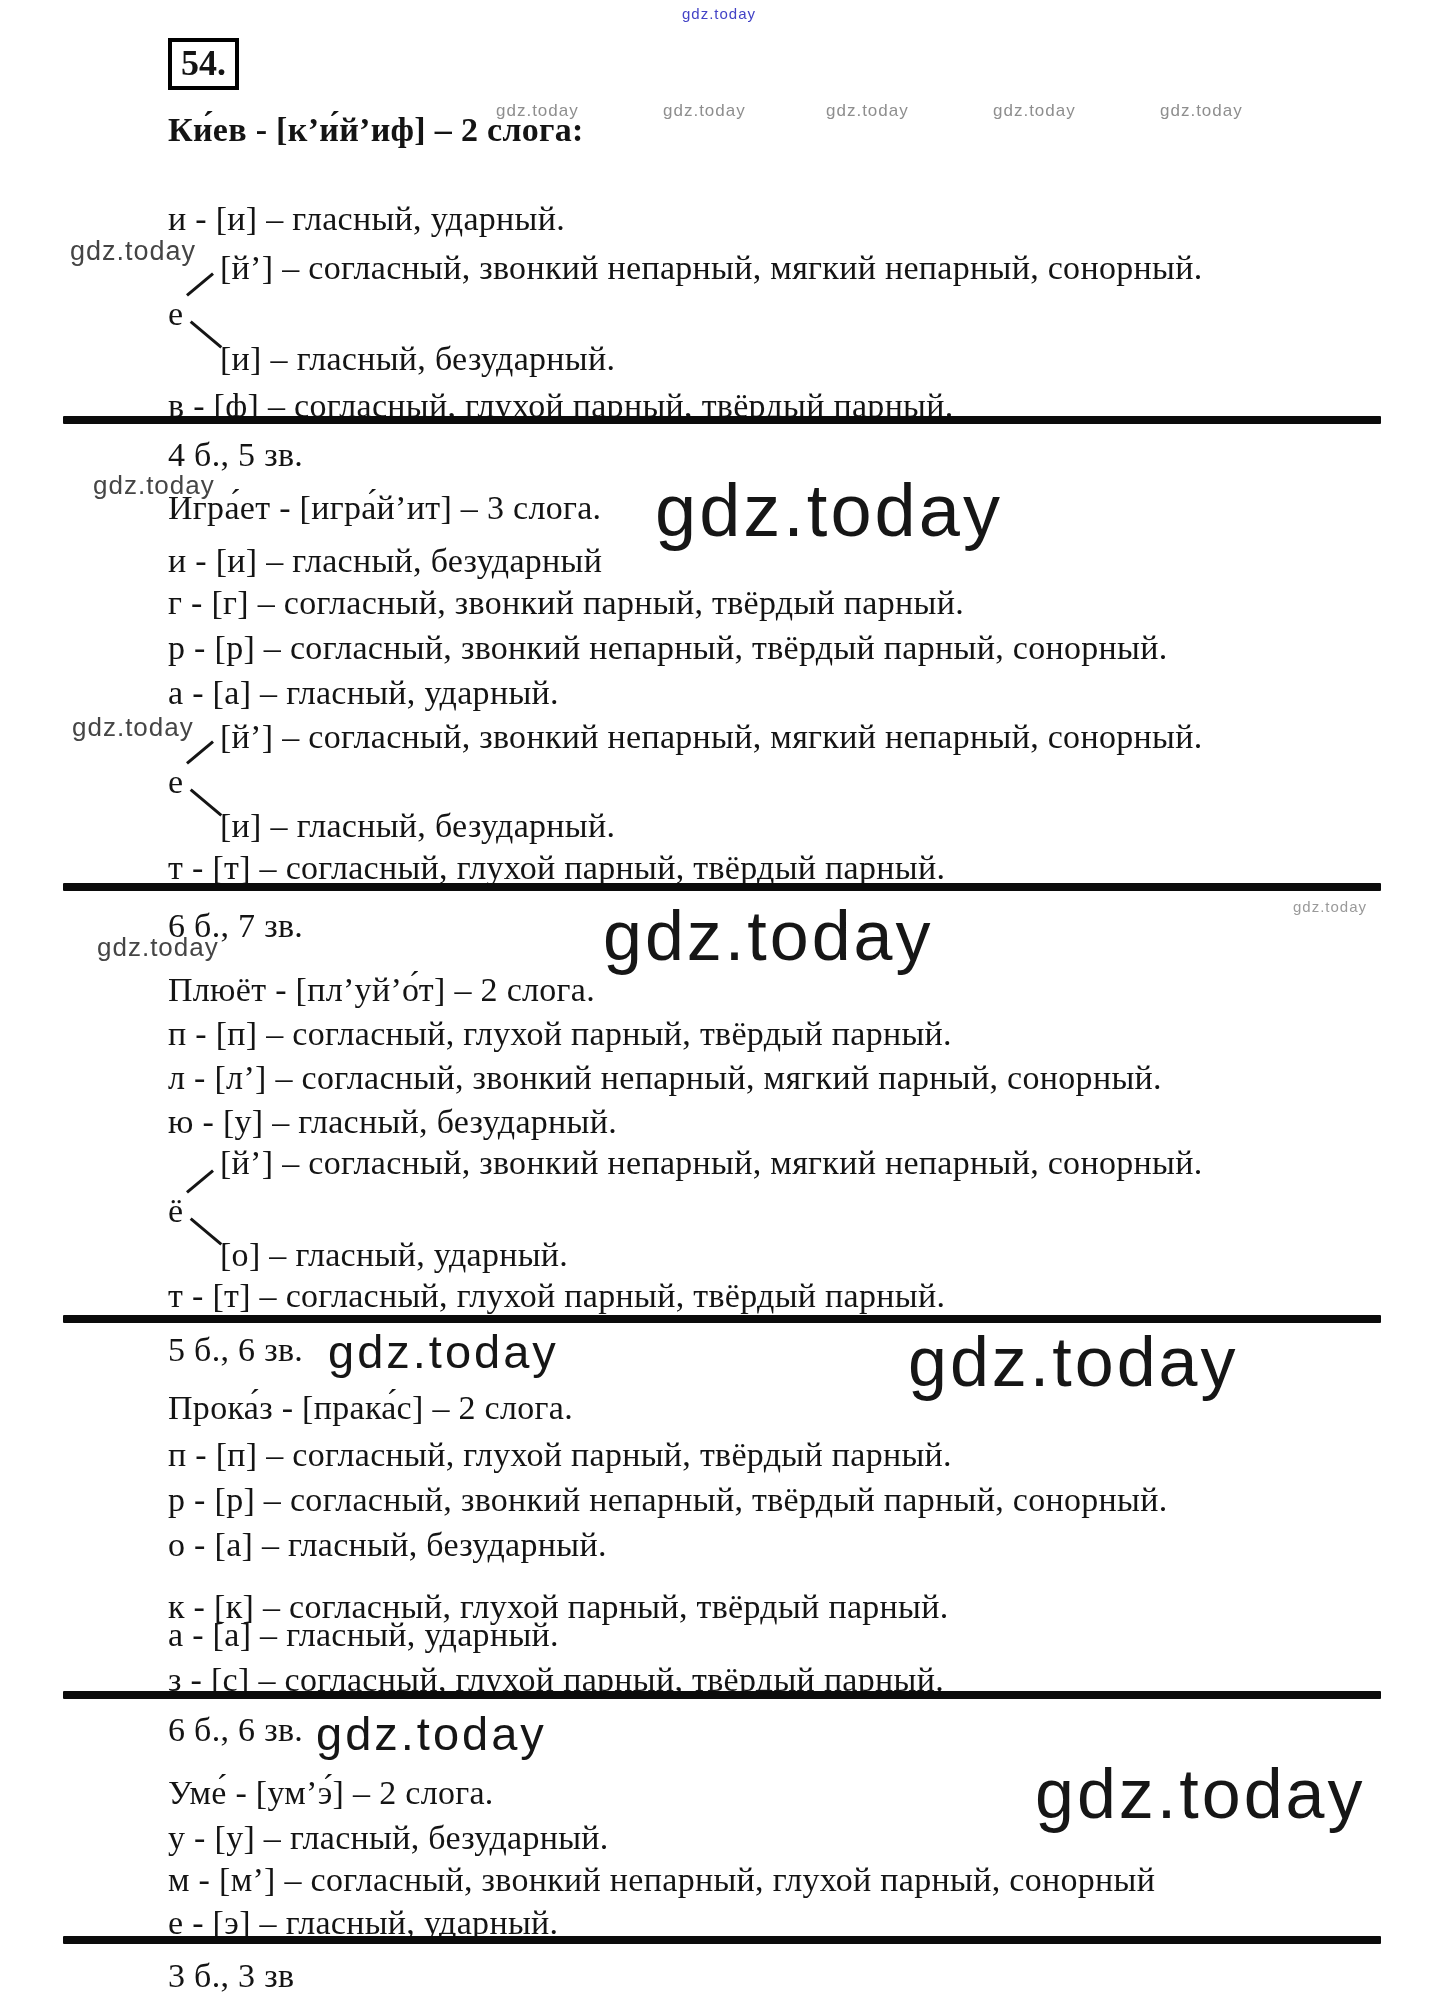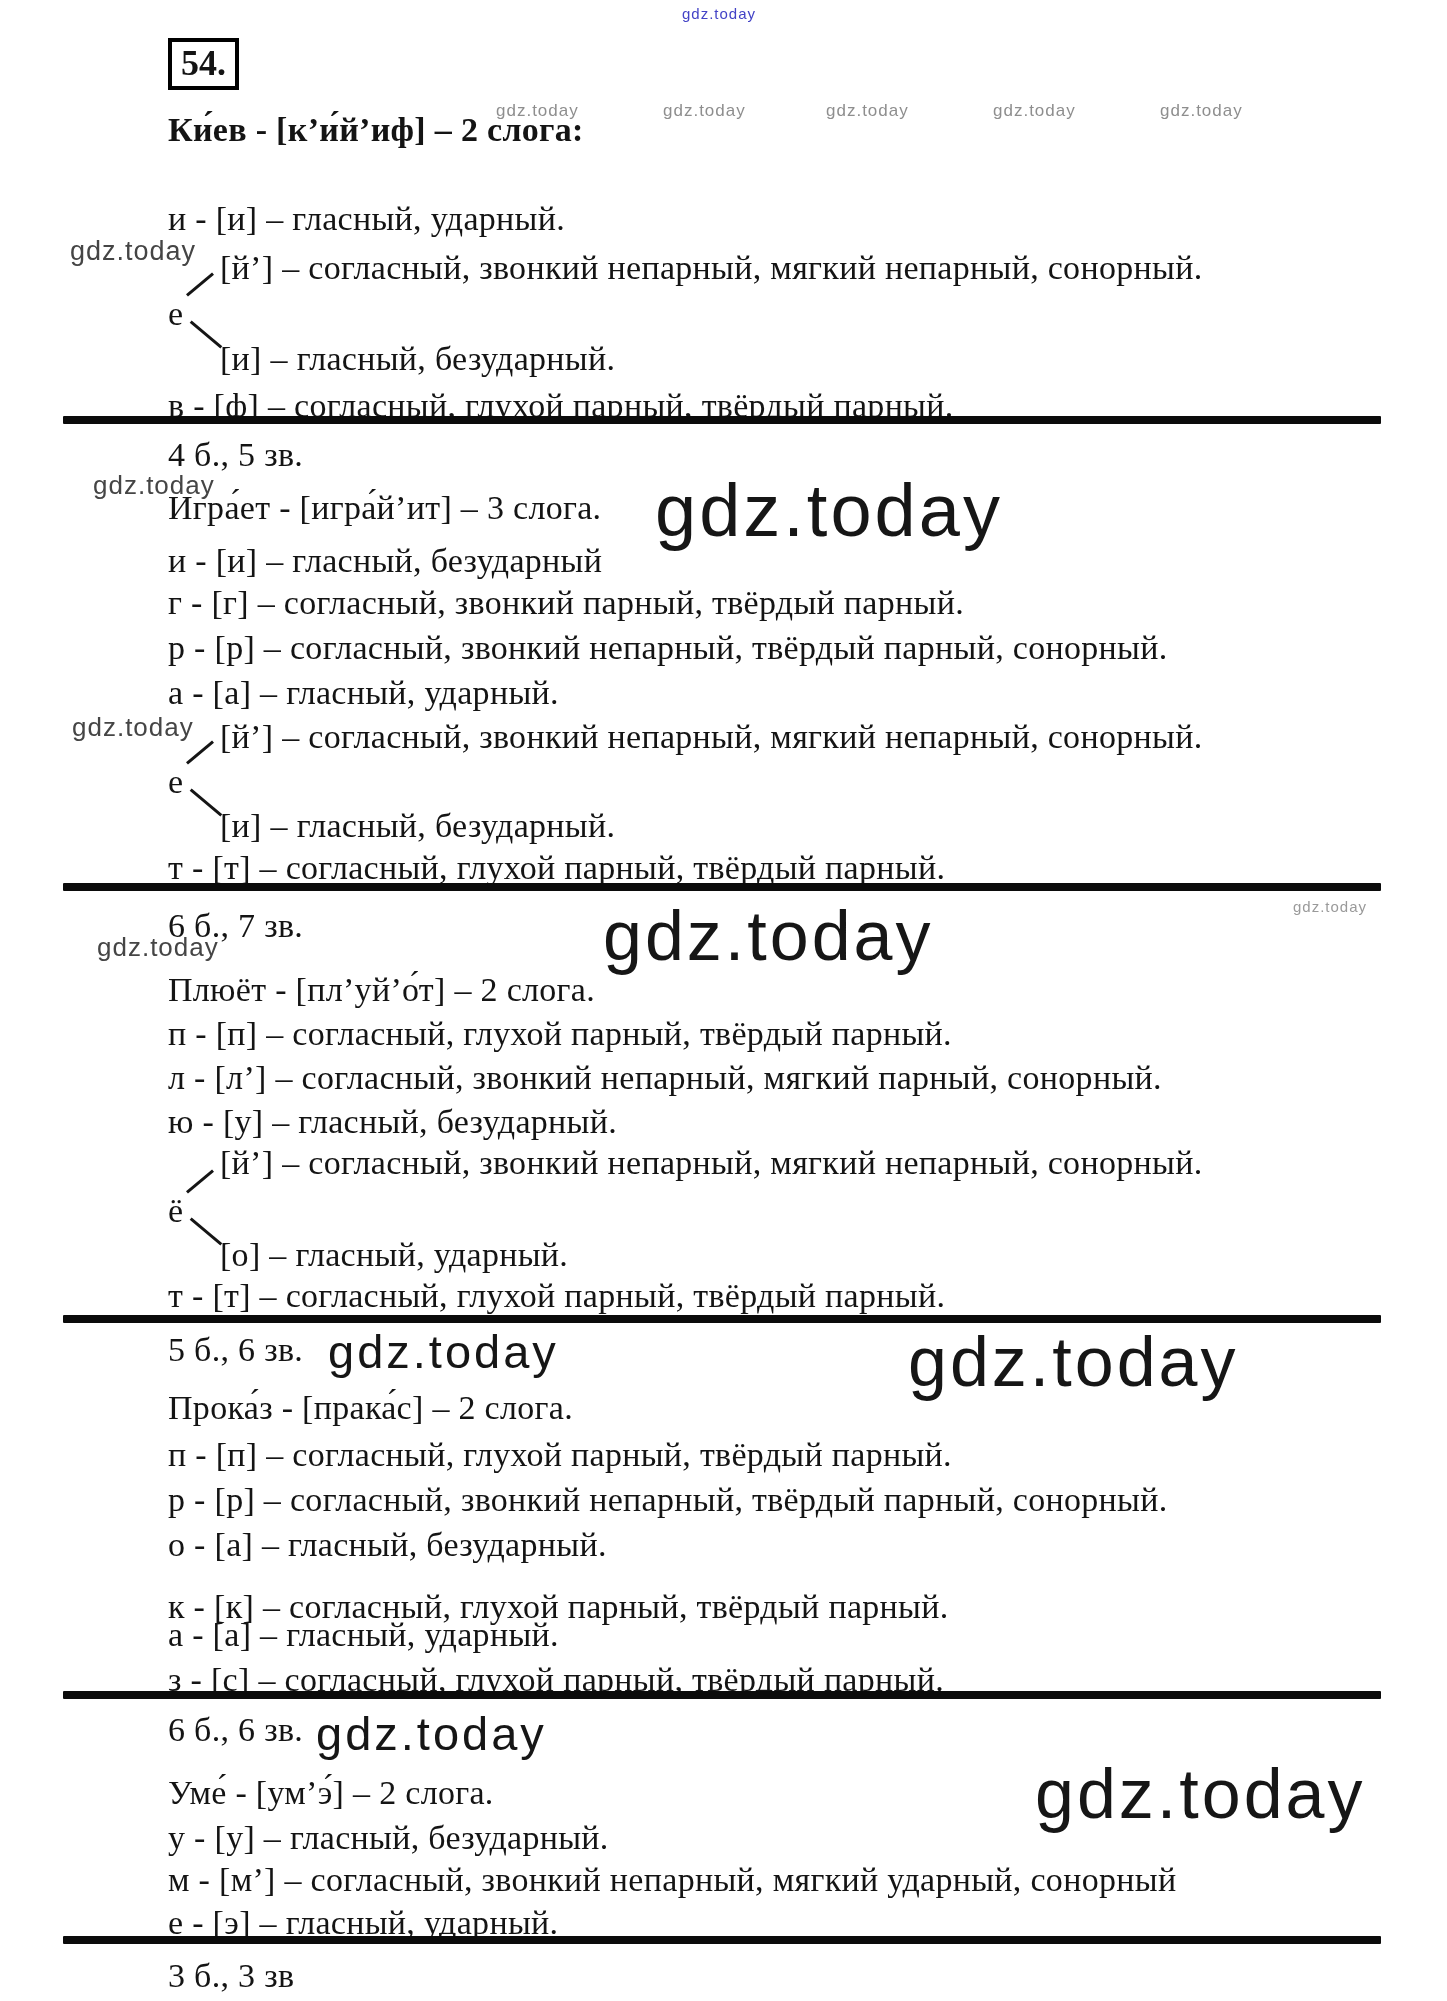--- a/index.html
+++ b/index.html
@@ -116,18 +116,18 @@
   <div class="ln" style="top:1482px;">р - [р] – согласный, звонкий непарный, твёрдый парный, сонорный.</div>
   <div class="ln" style="top:1527px;">о - [а] – гласный, безударный.</div>
   <div class="ln" style="top:1589px;">к - [к] – согласный, глухой парный, твёрдый парный.</div>
   <div class="ln" style="top:1617px;">а - [а] – гласный, ударный.</div>
   <div class="ln" style="top:1662px;">з - [с] – согласный, глухой парный, твёрдый парный.</div>
   <div class="divider" style="top:1691px;"></div>
   <div class="ln" style="top:1712px;text-align:center;">6 б., 6 зв.</div>
 
   <div class="ln" style="top:1775px;">Уме́ - [ум’э́] – 2 слога.</div>
   <div class="ln" style="top:1820px;">у - [у] – гласный, безударный.</div>
-  <div class="ln" style="top:1862px;">м - [м’] – согласный, звонкий непарный, мягкий ударный, сонорный</div>
+  <div class="ln" style="top:1862px;">м - [м’] – согласный, звонкий непарный, глухой парный, сонорный</div>
   <div class="ln" style="top:1905px;">е - [э] – гласный, ударный.</div>
   <div class="divider" style="top:1936px;"></div>
   <div class="ln" style="top:1958px;">3 б., 3 зв</div>
 
 </div>
 
 </body></html>

